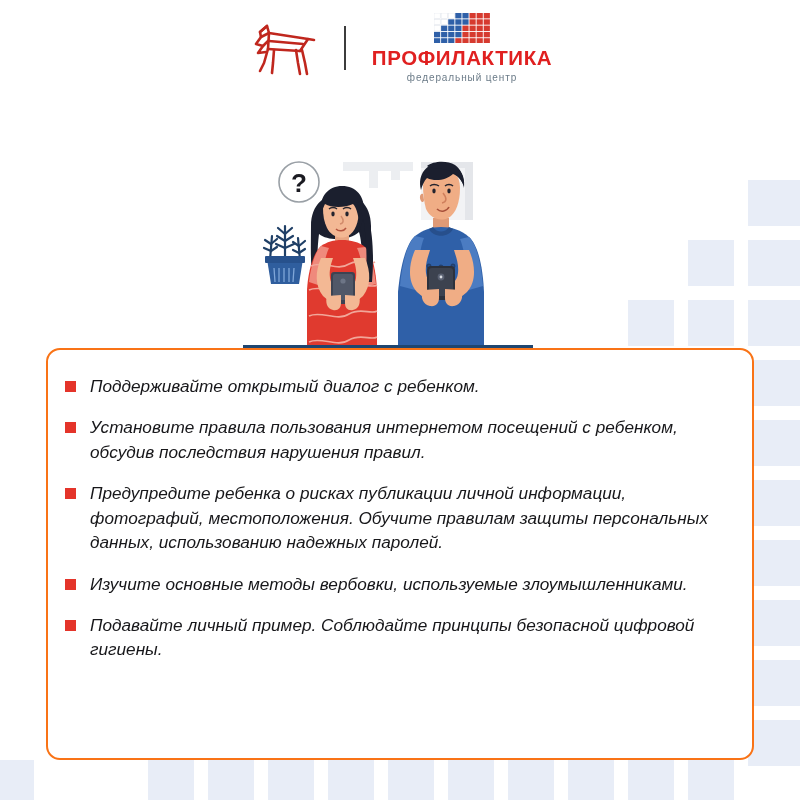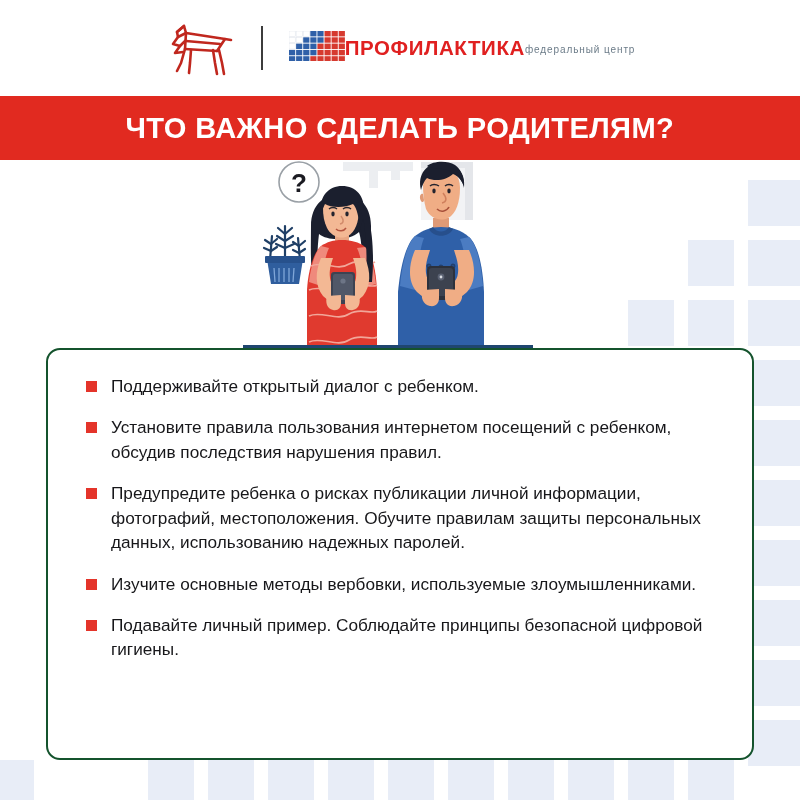--- a/index.html
+++ b/index.html
@@ -31,21 +31,21 @@
     background: #ffffff;
     display: flex; align-items: center; justify-content: center;
     gap: 26px;
     z-index: 5;
   }
   .horse-logo { width: 70px; height: 58px; display: block; }
   .logo-divider {
     width: 2px; height: 44px; background: #3c3c3c;
   }
   .prof-logo {
-    display: flex; flex-direction: row; align-items: center;
+    display: flex; flex-direction: column; align-items: center;
     line-height: 1;
   }
   .prof-mark { width: 56px; height: 30px; display: block; margin-bottom: 5px; }
   .prof-name {
     color: #e02020;
     font-weight: bold;
     font-size: 20.5px;
     letter-spacing: 0.6px;
   }
   .prof-sub {
@@ -81,24 +81,25 @@
     z-index: 3;
   }
   .illus svg { display: block; width: 290px; height: 195px; }
 
   
   .card {
     position: absolute;
     left: 46px; top: 348px;
     width: 708px; height: 412px;
     background: #ffffff;
-    border: 2px solid #14532d;
+    border: 2px solid #f97316;
     border-radius: 14px;
     z-index: 4;
-    padding: 24px 30px 20px 38px;
+    padding: 24px 30px 20px 17px;
+    font-style: italic;
   }
   .bullets { list-style: none; }
   .bullet {
     display: flex;
     align-items: flex-start;
     margin-bottom: 17px;
   }
   .bullet:last-child { margin-bottom: 17px; }
   .bullet-mark {
     flex: 0 0 auto;
@@ -210,23 +211,20 @@
             <rect x="35.50" y="25.20" width="6.2" height="5.4" fill="#d63a2f"></rect>
             <rect x="42.60" y="25.20" width="6.2" height="5.4" fill="#d63a2f"></rect>
             <rect x="49.70" y="25.20" width="6.2" height="5.4" fill="#d63a2f"></rect>
           </g>
       </svg>
       <div class="prof-name">ПРОФИЛАКТИКА</div>
       <div class="prof-sub">федеральный центр</div>
     </div>
   </div>
 
-  <div class="title-band">
-    <div class="title-text">ЧТО ВАЖНО СДЕЛАТЬ РОДИТЕЛЯМ?</div>
-  </div>
 
   <div class="illus">
     <svg viewBox="0 0 290 195">
 
       <g>
         <rect x="100" y="2" width="70" height="9" fill="#eceef1"></rect>
         <rect x="126" y="2" width="9" height="26" fill="#eceef1"></rect>
         <rect x="148" y="2" width="9" height="18" fill="#eceef1"></rect>
         <rect x="178" y="2" width="52" height="58" fill="#f2f3f5"></rect>
         <rect x="178" y="2" width="52" height="6" fill="#e4e6ea"></rect>

